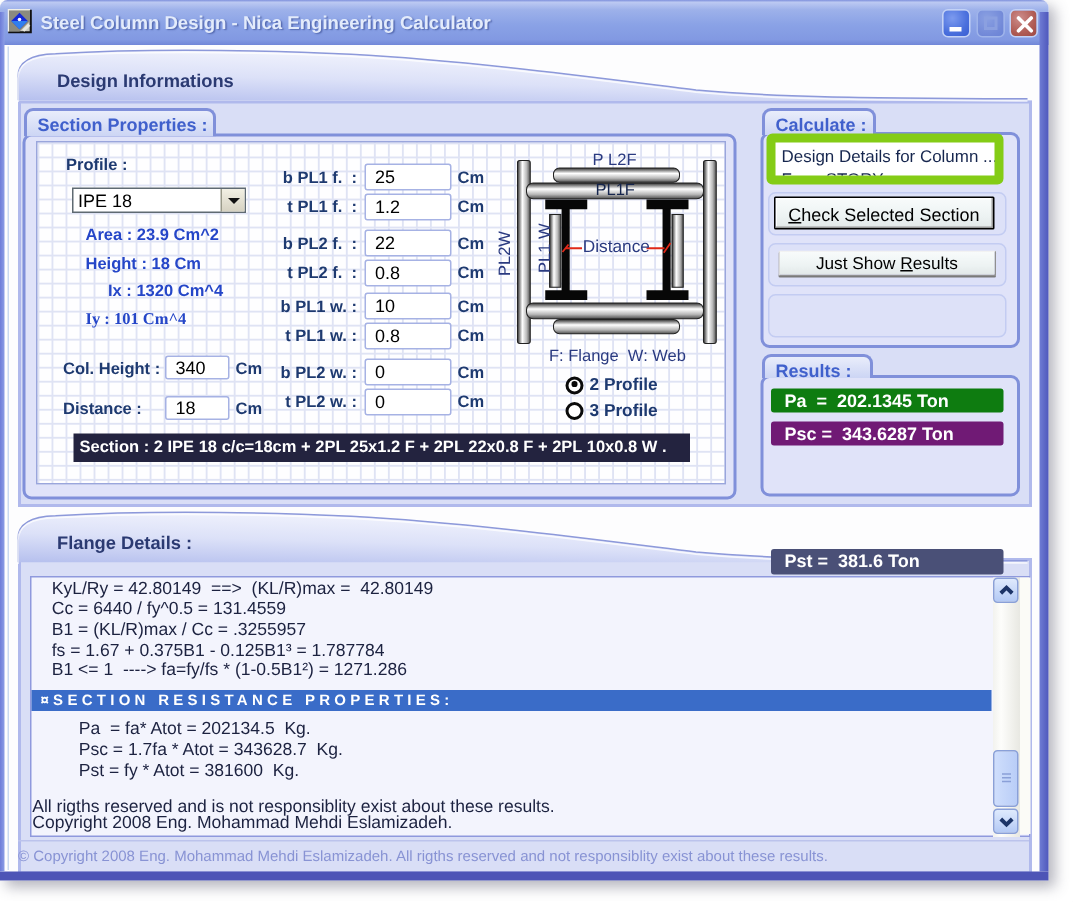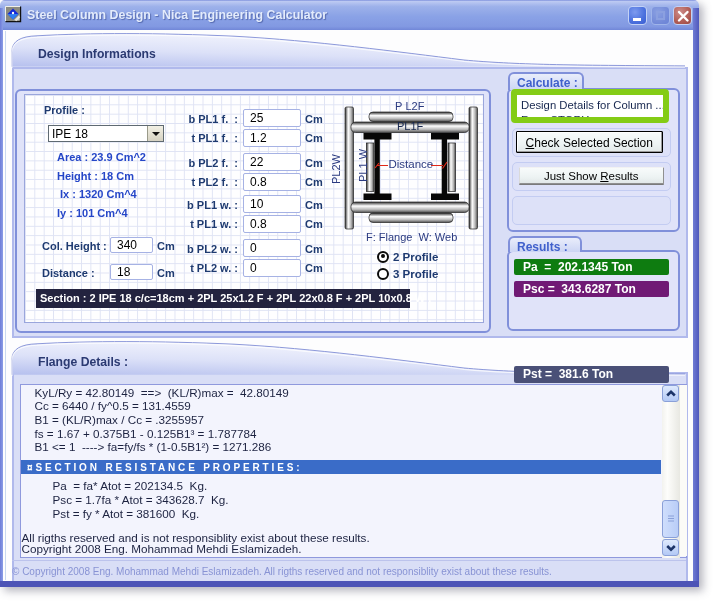--- a/index.html
+++ b/index.html
@@ -73,21 +73,21 @@
 .tl { position:absolute; font-size:11.7px; color:#1c2240; white-space:pre; }
 #hlbar { position:absolute; left:21px; top:459.5px; width:640px; height:14.5px; background:#3a6cc8; }
 #hltext { position:absolute; left:27px; top:461.5px; font-size:10px; font-weight:bold; color:#fff; letter-spacing:2.85px; }
 
 #sbar { position:absolute; left:661.5px; top:384.5px; width:18px; height:173px; background:linear-gradient(90deg,#f2f2ee,#fdfdfb 30%,#e8e8e2); }
 .sbtn { position:absolute; left:0.5px; width:17px; height:17px; border-radius:3px; border:1px solid #8aa0d8; background:linear-gradient(#dfeafd,#b3c9f5); }
 #sthumb { position:absolute; left:0.5px; top:115px; width:17px; height:38px; border-radius:3px; border:1px solid #8aa0d8; background:linear-gradient(90deg,#cfdefc,#b9cdf7); }
 
 .radio { position:absolute; width:12px; height:12px; border-radius:50%; background:#fff; border:2.2px solid #0a0a0a; }
 .radio.sel:after { content:""; position:absolute; left:1.9px; top:1.9px; width:3.8px; height:3.8px; border-radius:50%; background:#0a0a0a; }
-#secbar { position:absolute; left:36px; top:288.5px; width:374px; height:19.5px; background:#23233f; color:#fff; font-size:11px; font-weight:bold; padding-left:4px; padding-top:3px; white-space:pre; }
+#secbar { position:absolute; left:49px; top:288.5px; width:411px; height:19.5px; background:#23233f; color:#fff; font-size:11px; font-weight:bold; padding-left:4px; padding-top:3px; white-space:pre; }
 </style>
 </head>
 <body>
 <div id="canvas">
   <div id="win">
     <div id="client"></div>
     <div id="page1" class="page"></div>
     <div id="page2" class="page"></div>
     <div id="titlebar">
       <div id="titletext">Steel Column Design - Nica Engineering Calculator</div>
@@ -130,35 +130,36 @@
     </svg>
     <svg id="swoosh2" class="swoosh" width="678" height="37" viewBox="0 0 678 37">
       <path d="M3 35.8 L3 20 Q3 5.5 28 4.8 C 80 1.8 150 1.8 225 5.2 C 305 9.5 390 21 455 29 C 505 33.6 560 34.3 676 34.9 L 676 35.8 Z" fill="url(#swg)"></path>
       <path d="M3 35.8 L3 20 Q3 5.5 28 4.8 C 80 1.8 150 1.8 225 5.2 C 305 9.5 390 21 455 29 C 505 33.6 560 34.3 676 34.9" fill="none" stroke="#8d99da" stroke-width="1"></path>
         <path d="M3 35.8 L3 20 Q3 5.5 28 4.8 C 80 1.8 150 1.8 225 5.2 C 305 9.5 390 21 455 29 C 505 33.6 560 34.3 676 34.9" fill="none" stroke="#ffffff" stroke-width="1.1" opacity="0.75" transform="translate(0,1.4)"></path>
     </svg>
     <div id="swt1" class="swooshtext">Design Informations</div>
     <div id="swt2" class="swooshtext">Flange Details :</div>
 
     <div id="grpSP" class="grp"></div>
+    <div id="headSP" class="grphead">Section Properties :</div>
     <div id="grpCalc" class="grp"></div>
     <div id="headCalc" class="grphead">Calculate :</div>
     <div id="grpRes" class="grp"></div>
     <div id="headRes" class="grphead">Results :</div>
     <div id="gridpanel"></div>
 
     <div class="nlab" style="left:44px;top:104px;">Profile :</div>
     <div id="combo">
         <div id="combotext">IPE 18</div>
         <div id="combobtn"></div>
       </div>
     <div class="blab" style="left:57px;top:151px;">Area : 23.9 Cm^2</div>
     <div class="blab" style="left:57px;top:169.5px;">Height : 18 Cm</div>
-    <div class="blab" style="left:60px;top:188px;">Ix : 1320 Cm^4</div>
-    <div class="blab" style="left:57px;top:206.5px;">Iy : 101 Cm^4</div>
+    <div class="blab" style="left:72px;top:188px;">Ix : 1320 Cm^4</div>
+    <div class="blab" style="left:57px;top:206.5px;font-family:Liberation Serif, serif;">Iy : 101 Cm^4</div>
     <div class="nlab" style="left:42px;top:240px;">Col. Height :</div>
     <div class="inp" style="left:110px;top:237px;width:43px;height:16px;line-height:14px;">340</div>
     <div class="nlab" style="left:157px;top:240px;">Cm</div>
     <div class="nlab" style="left:42px;top:266.5px;">Distance :</div>
     <div class="inp" style="left:110px;top:263.5px;width:43px;height:16px;line-height:14px;">18</div>
     <div class="nlab" style="left:157px;top:266.5px;">Cm</div>
 
     <div class="nlab" style="left:180px;top:112.5px;width:58px;text-align:right;white-space:pre;">b PL1 f.  :</div>
     <div class="inp" style="left:243px;top:109px;width:58px;height:18px;">25</div>
     <div class="nlab" style="left:305px;top:112.5px;">Cm</div>

